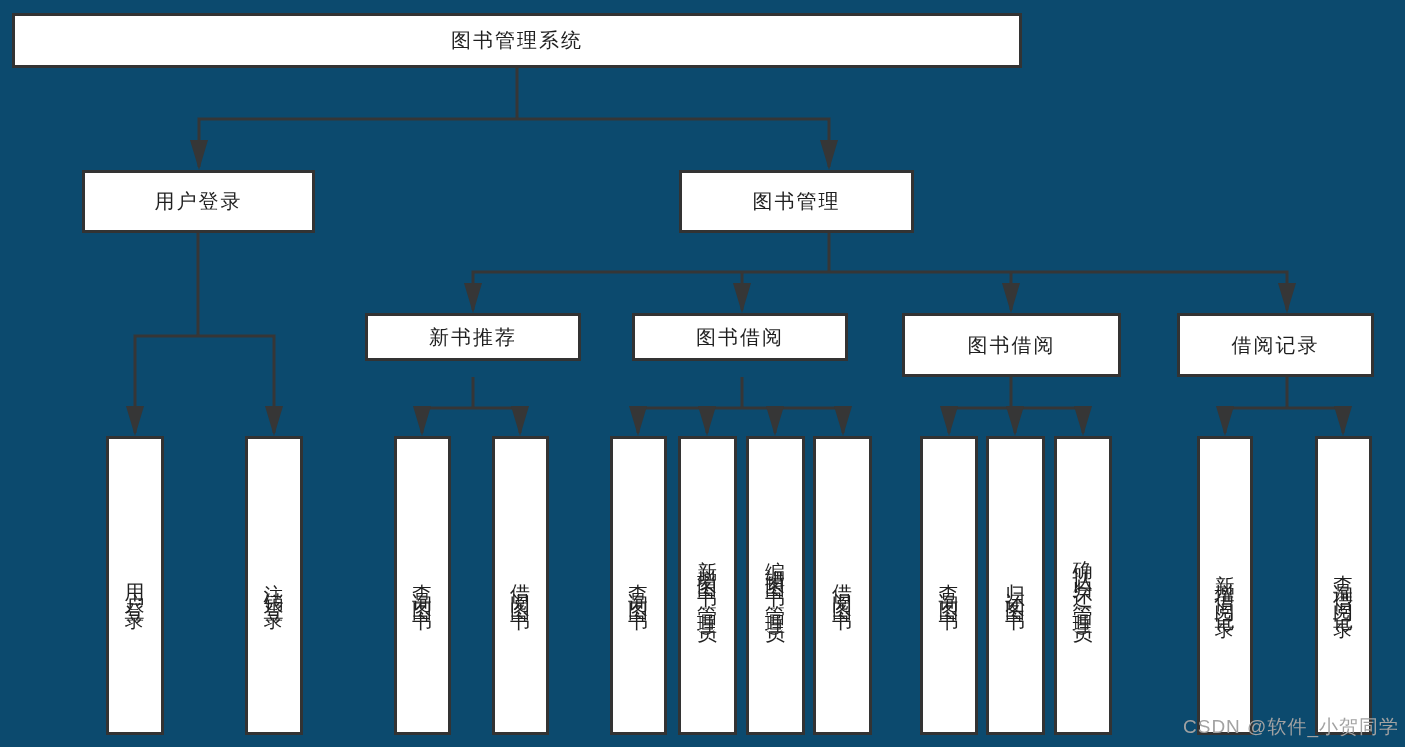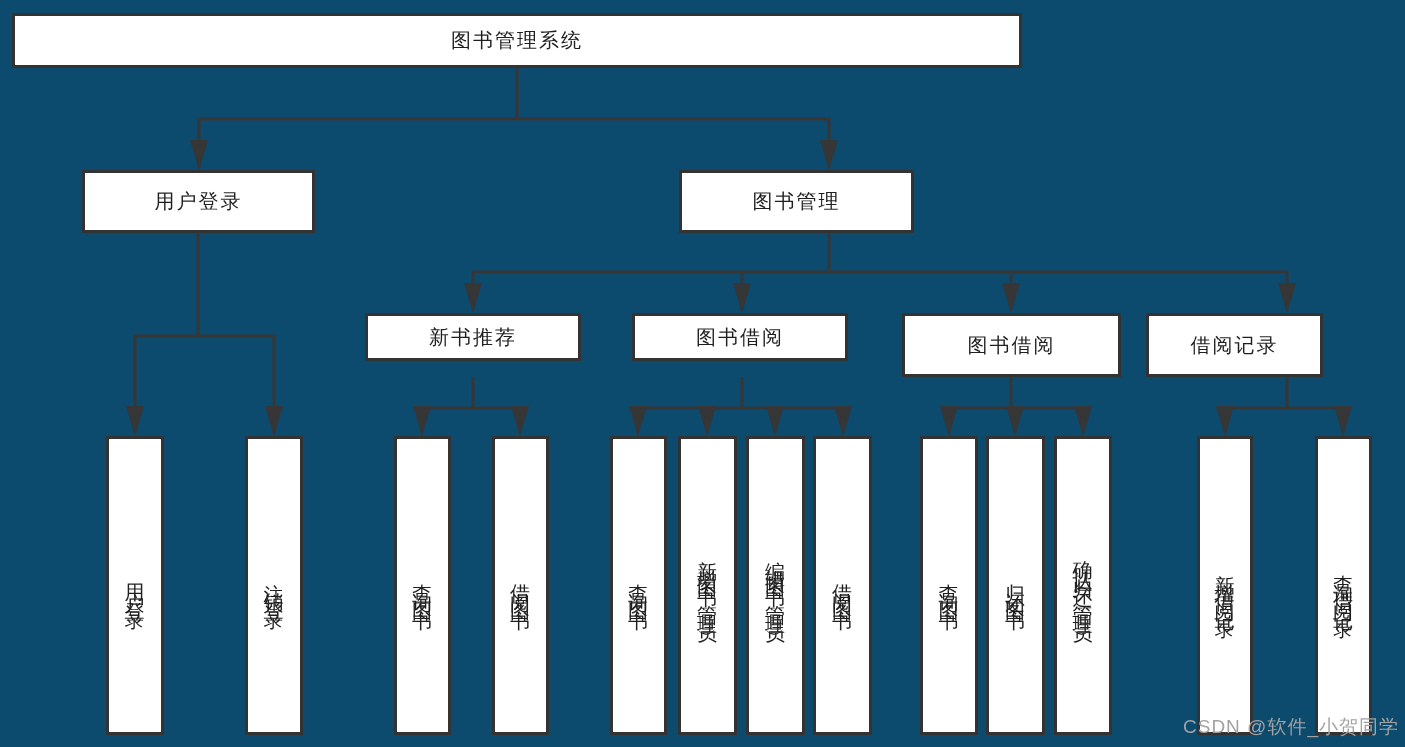--- a/index.html
+++ b/index.html
@@ -128,21 +128,21 @@
 
   <div class="node" style="left:365px;top:313px;width:216px;height:48px">
     <span class="lbl">新书推荐</span>
   </div>
   <div class="node" style="left:632px;top:313px;width:216px;height:48px">
     <span class="lbl">图书借阅</span>
   </div>
   <div class="node" style="left:902px;top:313px;width:219px;height:64px">
     <span class="lbl">图书借阅</span>
   </div>
-  <div class="node" style="left:1146px;top:313px;width:177px;height:64px">
+  <div class="node" style="left:1177px;top:313px;width:197px;height:64px">
     <span class="lbl">借阅记录</span>
   </div>
 
   <div class="node leaf" style="left:106px;top:436px;width:58px;height:299px">
     <span class="lbl">用户登录</span>
   </div>
   <div class="node leaf" style="left:245px;top:436px;width:58px;height:299px">
     <span class="lbl">注销登录</span>
   </div>
 

